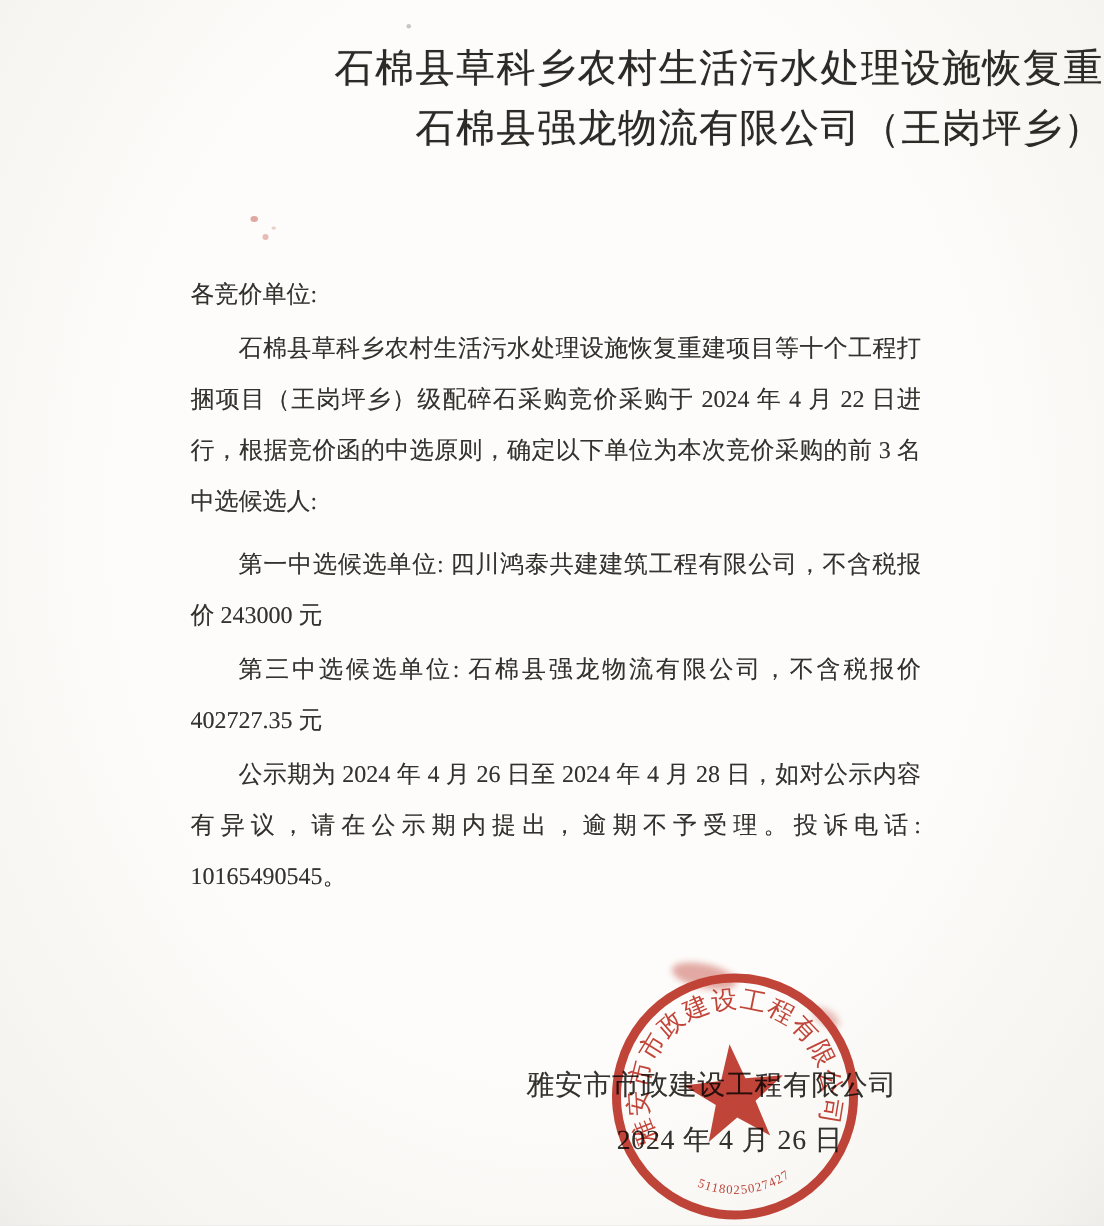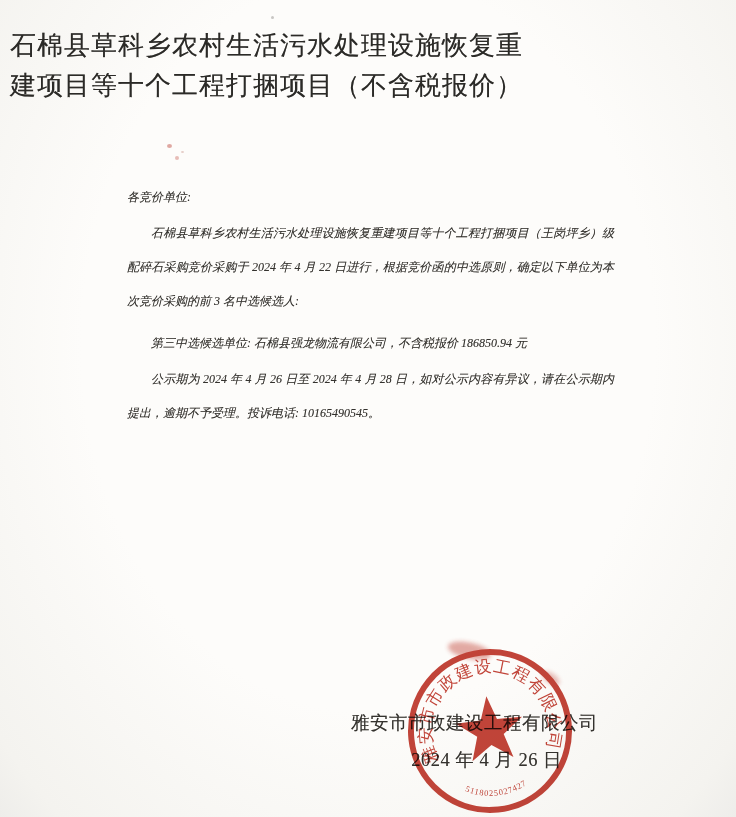--- a/index.html
+++ b/index.html
@@ -7,33 +7,32 @@
     position:relative;
     width:736px;height:817px;
     margin:0 auto;
     overflow:hidden;
     background:radial-gradient(ellipse at 50% 42%, #fdfcfa 55%, #f4f3ef 92%, #eeedea 100%);
     font-family:"Liberation Serif","DejaVu Serif",serif;
     color:#34322e;
   }
   .title{
     position:absolute;top:26px;left:0;right:0;
-    text-align:left;
+    text-align:right;
     font-size:26px;line-height:40px;
     color:#2b2a27;
     letter-spacing:1px;
     text-shadow:0 0 .5px rgba(60,58,55,.55);
     padding-left:10px;
   }
   .body-text{
     position:absolute;left:127px;top:180px;width:487px;
-    font-size:12px;line-height:34px;
+    font-size:16px;line-height:34px;
     text-align:justify;
     text-shadow:0 0 .4px rgba(62,60,56,.4);
-    font-style:italic;
   }
   .body-text p{margin:0 0 2px;text-indent:2em;}
   .body-text p.salutation{text-indent:0;}
   .body-text p.para-intro{margin-bottom:8px;}
   .sig-company{
     position:absolute;top:710px;right:138px;
     font-size:18.5px;letter-spacing:.5px;
     text-shadow:0 0 .4px rgba(62,60,56,.4);
   }
   .sig-date{
@@ -53,27 +52,28 @@
   .speck-3{left:181px;top:151px;width:3px;height:2px;background:rgba(190,120,110,.35);}
   .speck-4{left:271px;top:16px;width:3px;height:3px;background:rgba(120,118,112,.4);}
 </style>
 </head>
 <body>
 
 <div class="page">
 
   <div class="title">
     <div>石棉县草科乡农村生活污水处理设施恢复重</div>
-    <div>建项目等十个工程打捆项目（不含税报价）</div>
+    <div>石棉县强龙物流有限公司（王岗坪乡）</div>
   </div>
 
   <div class="body-text">
     <p class="salutation">各竞价单位:</p>
     <p class="para-intro">石棉县草科乡农村生活污水处理设施恢复重建项目等十个工程打捆项目（王岗坪乡）级配碎石采购竞价采购于 2024 年 4 月 22 日进行，根据竞价函的中选原则，确定以下单位为本次竞价采购的前 3 名中选候选人:</p>
-    <p>第三中选候选单位: 石棉县强龙物流有限公司，不含税报价 186850.94 元</p>
+    <p>第一中选候选单位: 四川鸿泰共建建筑工程有限公司，不含税报价 243000 元</p>
+    <p>第三中选候选单位: 石棉县强龙物流有限公司，不含税报价 402727.35 元</p>
     <p>公示期为 2024 年 4 月 26 日至 2024 年 4 月 28 日，如对公示内容有异议，请在公示期内提出，逾期不予受理。投诉电话: 10165490545。</p>
   </div>
 
   <div class="sig-company">雅安市市政建设工程有限公司</div>
   <div class="sig-date">2024 年 4 月 26 日</div>
 
   <div class="seal">
     <svg viewBox="-102 -102 204 204" xmlns="http://www.w3.org/2000/svg">
 
       <circle cx="0" cy="0" r="79" fill="none" stroke-width="6" stroke="#bf372b"></circle>

